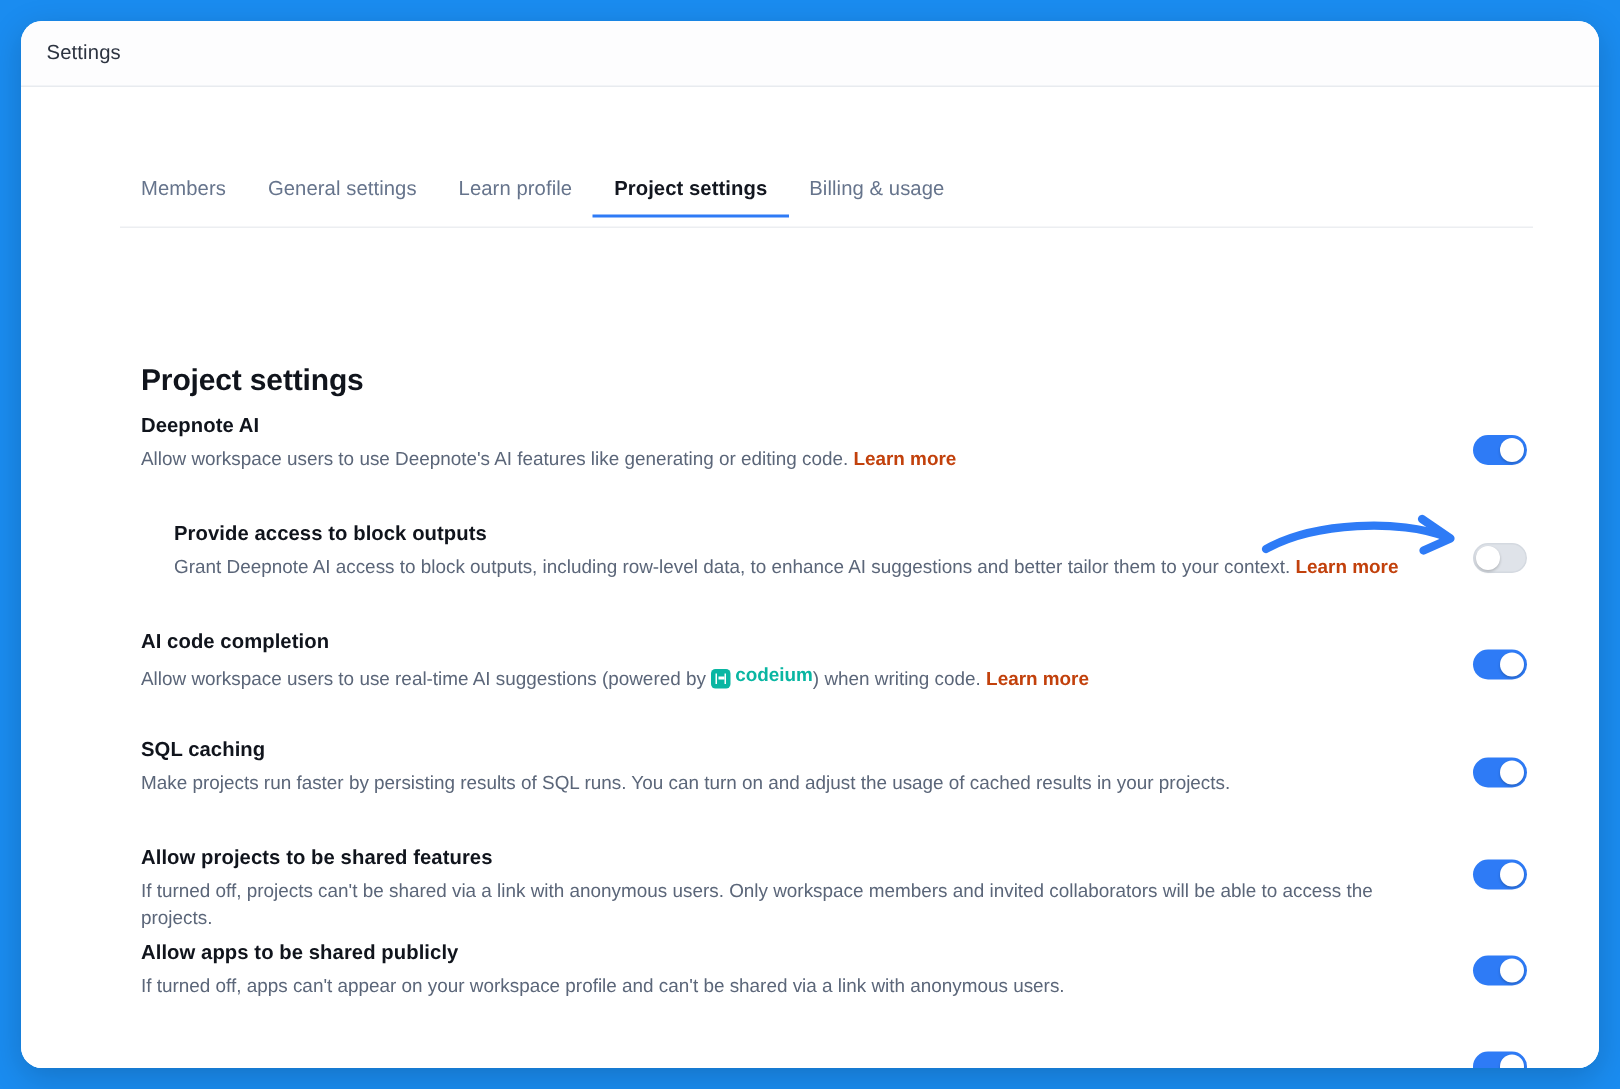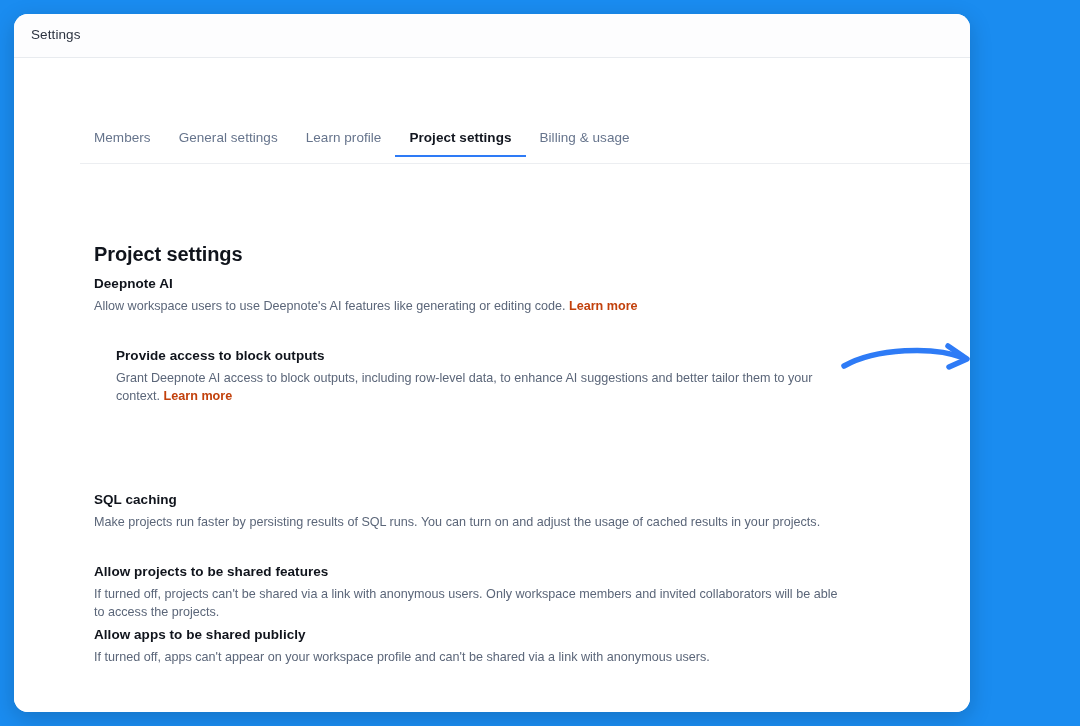--- a/index.html
+++ b/index.html
@@ -12,21 +12,21 @@
   body {
     background: #1a8cf0;
     font-family: "Liberation Sans", sans-serif;
     -webkit-font-smoothing: antialiased;
   }
 
   
   #app-window {
     position: absolute;
     left: 14px; top: 14px;
-    width: 956px; height: 698px;
+    width: 1052px; height: 698px;
     background: #ffffff;
     border-radius: 14px 14px 14px 14px;
     box-shadow: 0 6px 22px rgba(0,0,0,0.18);
     overflow: hidden;
   }
 
   
   #title-bar {
     position: relative;
     height: 44px;
@@ -45,21 +45,21 @@
   #content {
     position: relative;
     height: 654px;
     background: #ffffff;
     padding: 0;
   }
 
   
   #tab-bar {
     position: absolute;
-    left: 66px; top: 72px;
+    left: 66px; top: 60px;
     width: 942px;
     height: 34px;
     border-bottom: 1px solid #eceef1;
     display: flex;
     align-items: flex-start;
   }
   .tab {
     position: relative;
     font-size: 13.5px;
     color: #66748c;
@@ -225,20 +225,27 @@
       <div class="toggle on" style="top: 232px; left: 968px;">
         <div class="knob"></div>
       </div>
       <div class="setting-row nested" style="position: absolute; left: 0px; right: 0px; top: 290px;">
         <div class="setting-title">Provide access to block outputs</div>
         <div class="setting-desc"><span>Grant Deepnote AI access to block outputs, including row-level data, to enhance AI suggestions and better tailor them to your context.</span> <span class="learn-more">Learn more</span></div>
       </div>
       <div class="toggle off" style="top: 304px; left: 968px;">
         <div class="knob"></div>
       </div>
+      <div class="setting-row" style="position: absolute; left: 0px; right: 0px; top: 362px;">
+        <div class="setting-title">AI code completion</div>
+        <div class="setting-desc"><span>Allow workspace users to use real-time AI suggestions (powered by</span> <span class="codeium">
+            <span class="codeium-mark"></span>
+            <span class="codeium-name">codeium</span>
+          </span><span>) when writing code.</span> <span class="learn-more">Learn more</span></div>
+      </div>
       <div class="toggle on" style="top: 375px; left: 968px;">
         <div class="knob"></div>
       </div>
       <div class="setting-row" style="position: absolute; left: 0px; right: 0px; top: 434px;">
         <div class="setting-title">SQL caching</div>
         <div class="setting-desc"><span>Make projects run faster by persisting results of SQL runs. You can turn on and adjust the usage of cached results in your projects.</span></div>
       </div>
       <div class="toggle on" style="top: 447px; left: 968px;">
         <div class="knob"></div>
       </div>

